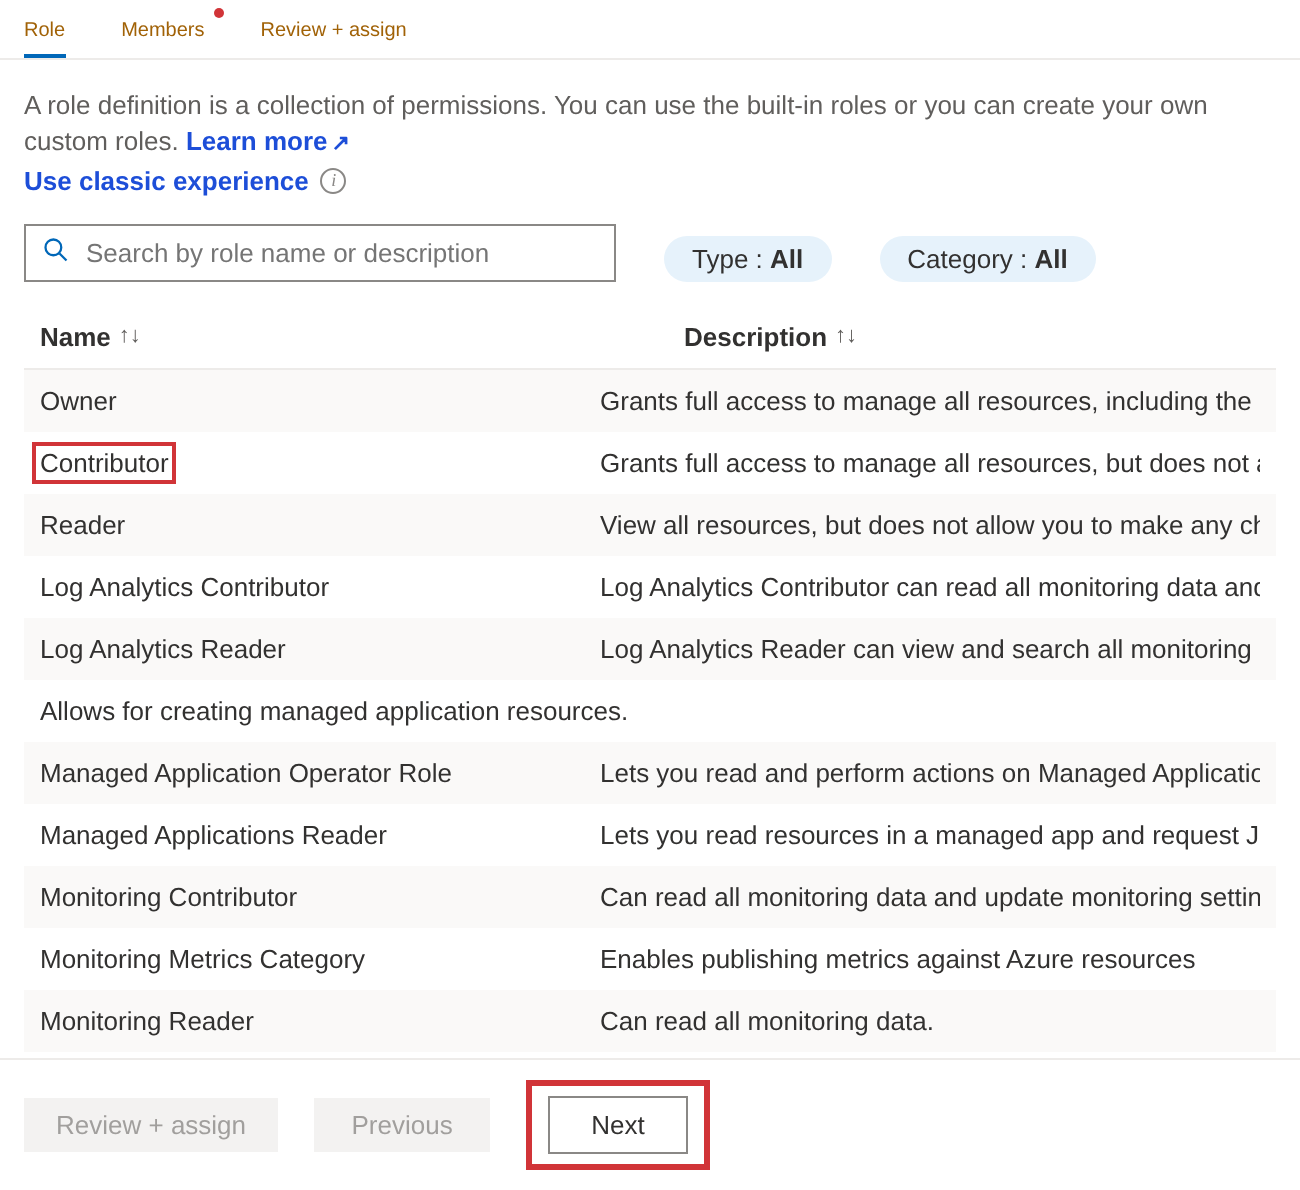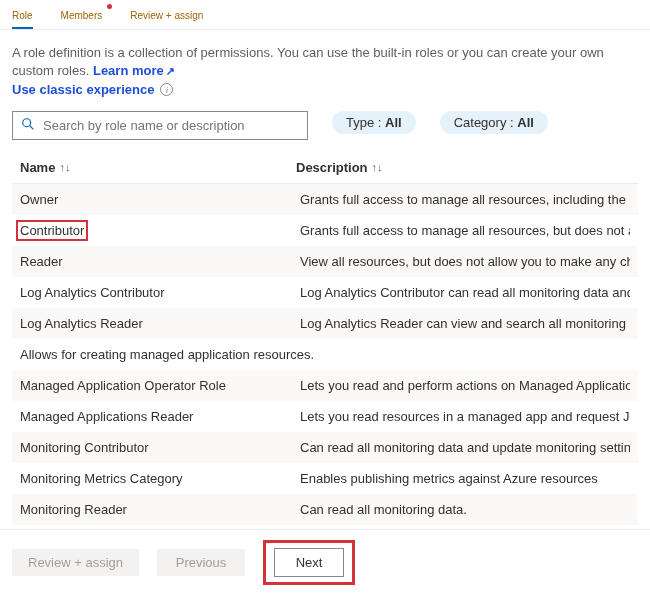--- a/index.html
+++ b/index.html
@@ -70,21 +70,21 @@
     display: inline-flex;
     align-items: center;
     justify-content: center;
     font-size: 9px;
     color: #8a8886;
     font-style: italic;
     font-family: serif;
   }
   .filter-row {
     display: flex;
-    align-items: flex-start;
+    align-items: flex-end;
     gap: 24px;
     margin-bottom: 14px;
   }
   .search-box {
     display: flex;
     align-items: center;
     border: 1px solid #8a8886;
     padding: 5px 8px;
     width: 296px;
   }
@@ -112,21 +112,21 @@
   }
   .pill b { font-weight: 600; margin-top: 48px; }
   .table {
     width: 100%;
   }
   .thead {
     display: flex;
     padding: 6px 8px 8px 8px;
     border-bottom: 1px solid #edebe9;
   }
-  .col-name { width: 276px; flex-shrink: 0; }
+  .col-name { width: 322px; flex-shrink: 0; }
   .col-desc { flex: 1; min-width: 0; }
   .th {
     font-weight: 600;
     font-size: 13px;
     color: #323130;
     display: flex;
     align-items: center;
     gap: 4px;
   }
   .sort-icon {

